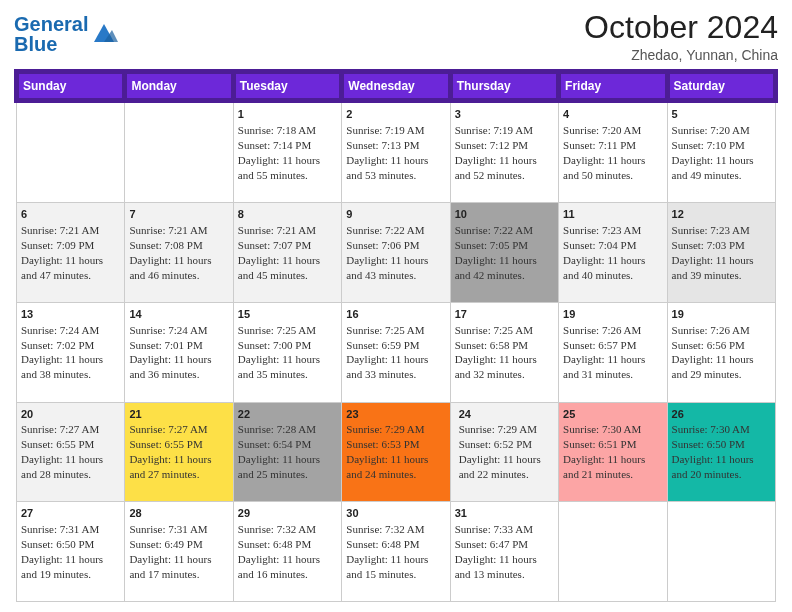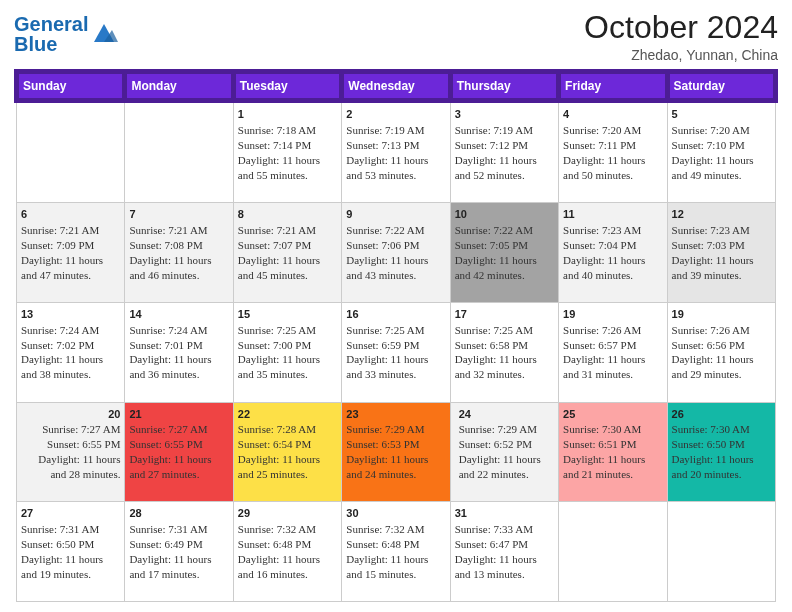--- a/index.html
+++ b/index.html
@@ -159,23 +159,23 @@
         <tr>
           <td><span class="day-num">13</span><span class="cell-text">Sunrise: 7:24 AM<br>Sunset: 7:02 PM<br>Daylight: 11 hours and 38 minutes.</span></td>
           <td><span class="day-num">14</span><span class="cell-text">Sunrise: 7:24 AM<br>Sunset: 7:01 PM<br>Daylight: 11 hours and 36 minutes.</span></td>
           <td><span class="day-num">15</span><span class="cell-text">Sunrise: 7:25 AM<br>Sunset: 7:00 PM<br>Daylight: 11 hours and 35 minutes.</span></td>
           <td><span class="day-num">16</span><span class="cell-text">Sunrise: 7:25 AM<br>Sunset: 6:59 PM<br>Daylight: 11 hours and 33 minutes.</span></td>
           <td><span class="day-num">17</span><span class="cell-text">Sunrise: 7:25 AM<br>Sunset: 6:58 PM<br>Daylight: 11 hours and 32 minutes.</span></td>
           <td><span class="day-num">19</span><span class="cell-text">Sunrise: 7:26 AM<br>Sunset: 6:57 PM<br>Daylight: 11 hours and 31 minutes.</span></td>
           <td><span class="day-num">19</span><span class="cell-text">Sunrise: 7:26 AM<br>Sunset: 6:56 PM<br>Daylight: 11 hours and 29 minutes.</span></td>
         </tr>
         <tr>
-          <td style="background: rgb(242, 242, 242); text-align: right;"><span class="day-num">20</span><span class="cell-text">Sunrise: 7:27 AM<br>Sunset: 6:55 PM<br>Daylight: 11 hours and 28 minutes.</span></td>
-          <td style="background: #ef4444;"><span class="day-num">21</span><span class="cell-text">Sunrise: 7:27 AM<br>Sunset: 6:55 PM<br>Daylight: 11 hours and 27 minutes.</span></td>
-          <td style="background: #fde047;"><span class="day-num">22</span><span class="cell-text">Sunrise: 7:28 AM<br>Sunset: 6:54 PM<br>Daylight: 11 hours and 25 minutes.</span></td>
+          <td style="background: rgb(242, 242, 242);"><span class="day-num">20</span><span class="cell-text">Sunrise: 7:27 AM<br>Sunset: 6:55 PM<br>Daylight: 11 hours and 28 minutes.</span></td>
+          <td style="background: #fde047;"><span class="day-num">21</span><span class="cell-text">Sunrise: 7:27 AM<br>Sunset: 6:55 PM<br>Daylight: 11 hours and 27 minutes.</span></td>
+          <td style="background: #a3a3a3;"><span class="day-num">22</span><span class="cell-text">Sunrise: 7:28 AM<br>Sunset: 6:54 PM<br>Daylight: 11 hours and 25 minutes.</span></td>
           <td style="background: #f97316;"><span class="day-num">23</span><span class="cell-text">Sunrise: 7:29 AM<br>Sunset: 6:53 PM<br>Daylight: 11 hours and 24 minutes.</span></td>
           <td style="background: rgb(242, 242, 242); padding-left: 8px;"><span class="day-num">24</span><span class="cell-text">Sunrise: 7:29 AM<br>Sunset: 6:52 PM<br>Daylight: 11 hours and 22 minutes.</span></td>
           <td style="background: #fca5a5;"><span class="day-num">25</span><span class="cell-text">Sunrise: 7:30 AM<br>Sunset: 6:51 PM<br>Daylight: 11 hours and 21 minutes.</span></td>
           <td style="background: #14b8a6;"><span class="day-num">26</span><span class="cell-text">Sunrise: 7:30 AM<br>Sunset: 6:50 PM<br>Daylight: 11 hours and 20 minutes.</span></td>
         </tr>
         <tr>
           <td><span class="day-num">27</span><span class="cell-text">Sunrise: 7:31 AM<br>Sunset: 6:50 PM<br>Daylight: 11 hours and 19 minutes.</span></td>
           <td><span class="day-num">28</span><span class="cell-text">Sunrise: 7:31 AM<br>Sunset: 6:49 PM<br>Daylight: 11 hours and 17 minutes.</span></td>
           <td><span class="day-num">29</span><span class="cell-text">Sunrise: 7:32 AM<br>Sunset: 6:48 PM<br>Daylight: 11 hours and 16 minutes.</span></td>
           <td><span class="day-num">30</span><span class="cell-text">Sunrise: 7:32 AM<br>Sunset: 6:48 PM<br>Daylight: 11 hours and 15 minutes.</span></td>

